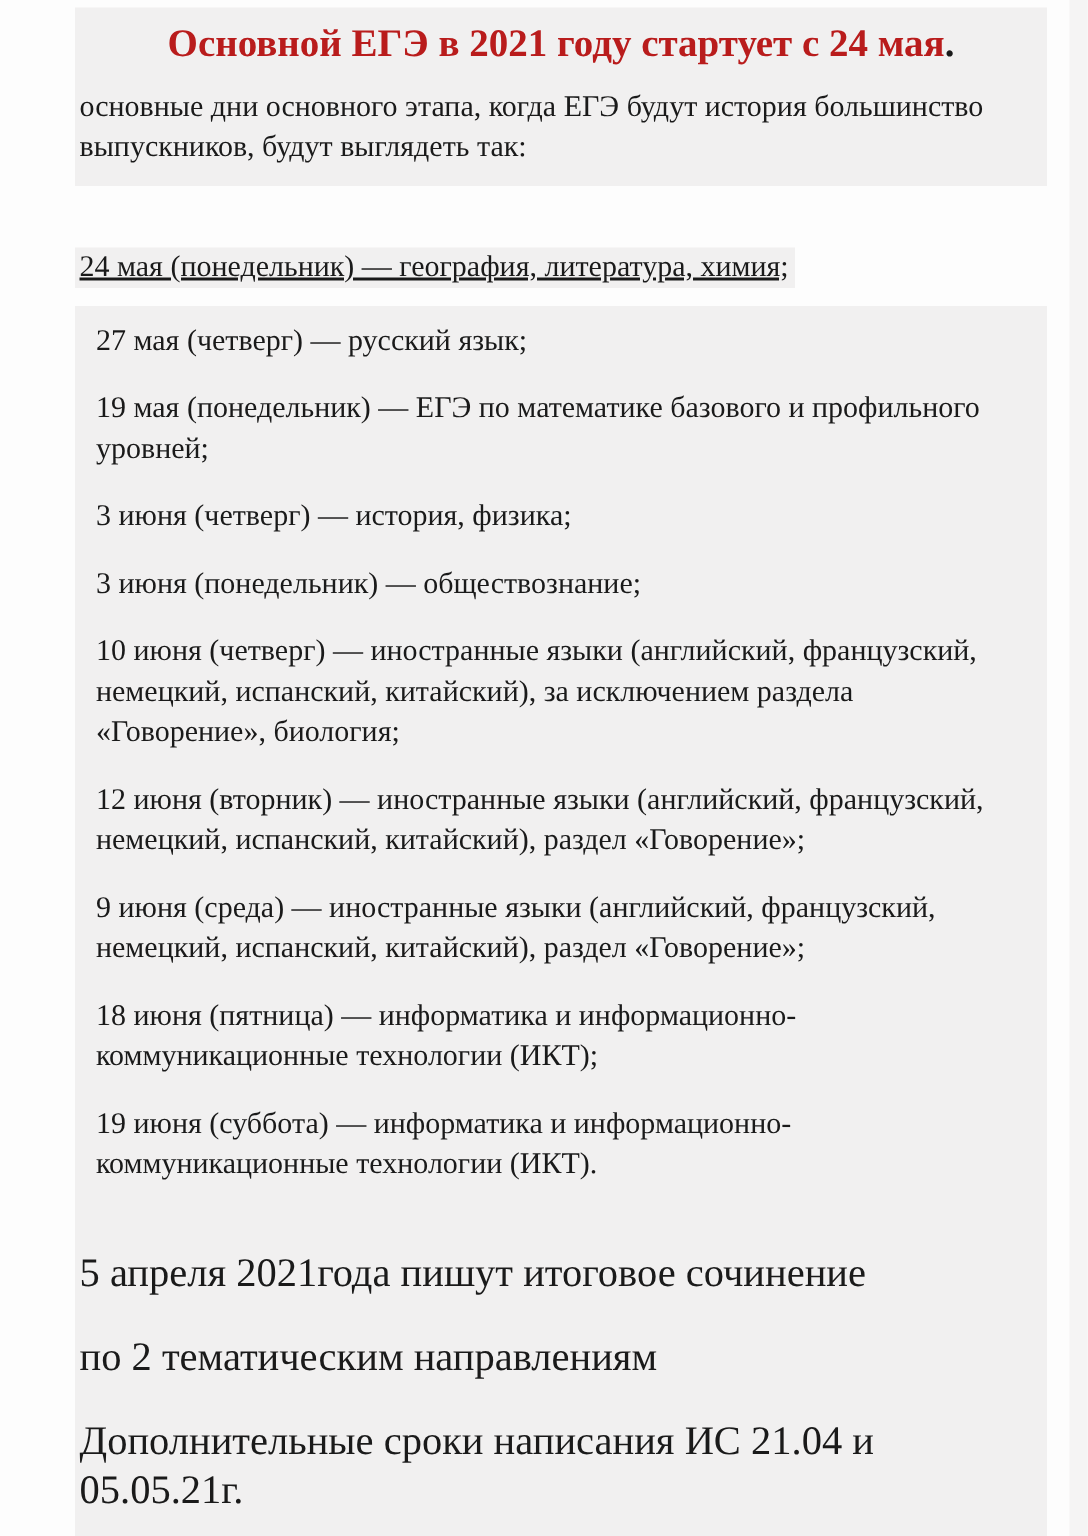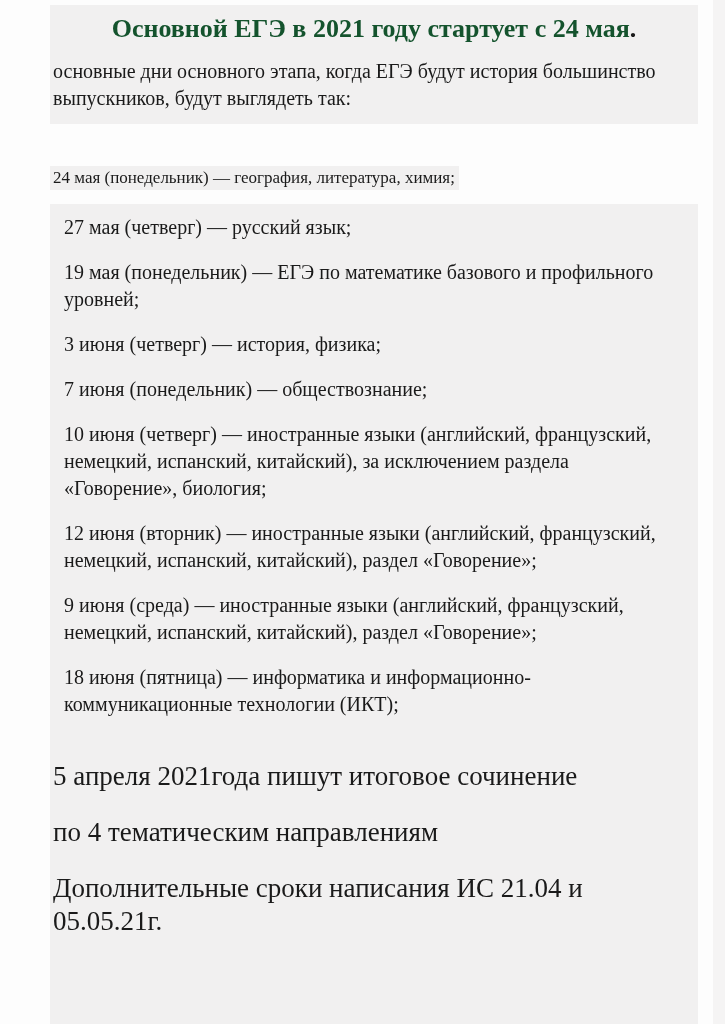--- a/index.html
+++ b/index.html
@@ -31,32 +31,33 @@
     padding: 7px 3px 12px 3px;
   }
   .title {
     margin: 0 0 12px 0;
     text-align: center;
     font-size: 26px;
     line-height: 34px;
     font-weight: bold;
     white-space: nowrap;
   }
-  .title .accent { color: #14532d; }
+  .title .accent { color: #b91c1c; }
   .title .period { color: #1a1a1a; }
   .intro {
     margin: 0;
     font-size: 20px;
     line-height: 27px;
     white-space: pre-line;
   }
   .highlight-row {
     margin: 41px 4px 0 50px;
-    font-size: 17px;
+    font-size: 20px;
     line-height: 26px;
+    text-decoration: underline;
   }
   .highlight-row .hl {
     background: #f1f0f0;
     padding: 2px 4px 3px 3px;
   }
   .main-block {
     margin: 13px 27px 0 50px;
     width: 648px;
     box-sizing: border-box;
     background: #f1f0f0;
@@ -94,34 +95,36 @@
     <span class="hl">24 мая (понедельник) — география, литература, химия;</span>
   </div>
 
   <div class="main-block">
 
     <div>
       <p class="sched-item">27 мая (четверг) — русский язык;</p>
       <p class="sched-item">19 мая (понедельник) — ЕГЭ по математике базового и профильного
 уровней;</p>
       <p class="sched-item">3 июня (четверг) — история, физика;</p>
-      <p class="sched-item">7 июня (понедельник) — обществознание;</p>
+      <p class="sched-item">3 июня (понедельник) — обществознание;</p>
       <p class="sched-item">10 июня (четверг) — иностранные языки (английский, французский,
 немецкий, испанский, китайский), за исключением раздела
 «Говорение», биология;</p>
       <p class="sched-item">12 июня (вторник) — иностранные языки (английский, французский,
 немецкий, испанский, китайский), раздел «Говорение»;</p>
       <p class="sched-item">9 июня (среда) — иностранные языки (английский, французский,
 немецкий, испанский, китайский), раздел «Говорение»;</p>
       <p class="sched-item">18 июня (пятница) — информатика и информационно-
 коммуникационные технологии (ИКТ);</p>
+      <p class="sched-item">19 июня (суббота) — информатика и информационно-
+коммуникационные технологии (ИКТ).</p>
     </div>
 
     <div class="footer-section">
       <p class="footer-line">5 апреля 2021года пишут итоговое сочинение</p>
-      <p class="footer-line">по 4 тематическим направлениям</p>
+      <p class="footer-line">по 2 тематическим направлениям</p>
       <p class="footer-line">Дополнительные сроки написания ИС 21.04 и
 05.05.21г.</p>
     </div>
 
   </div>
 
 </div>
 
 </body></html>

